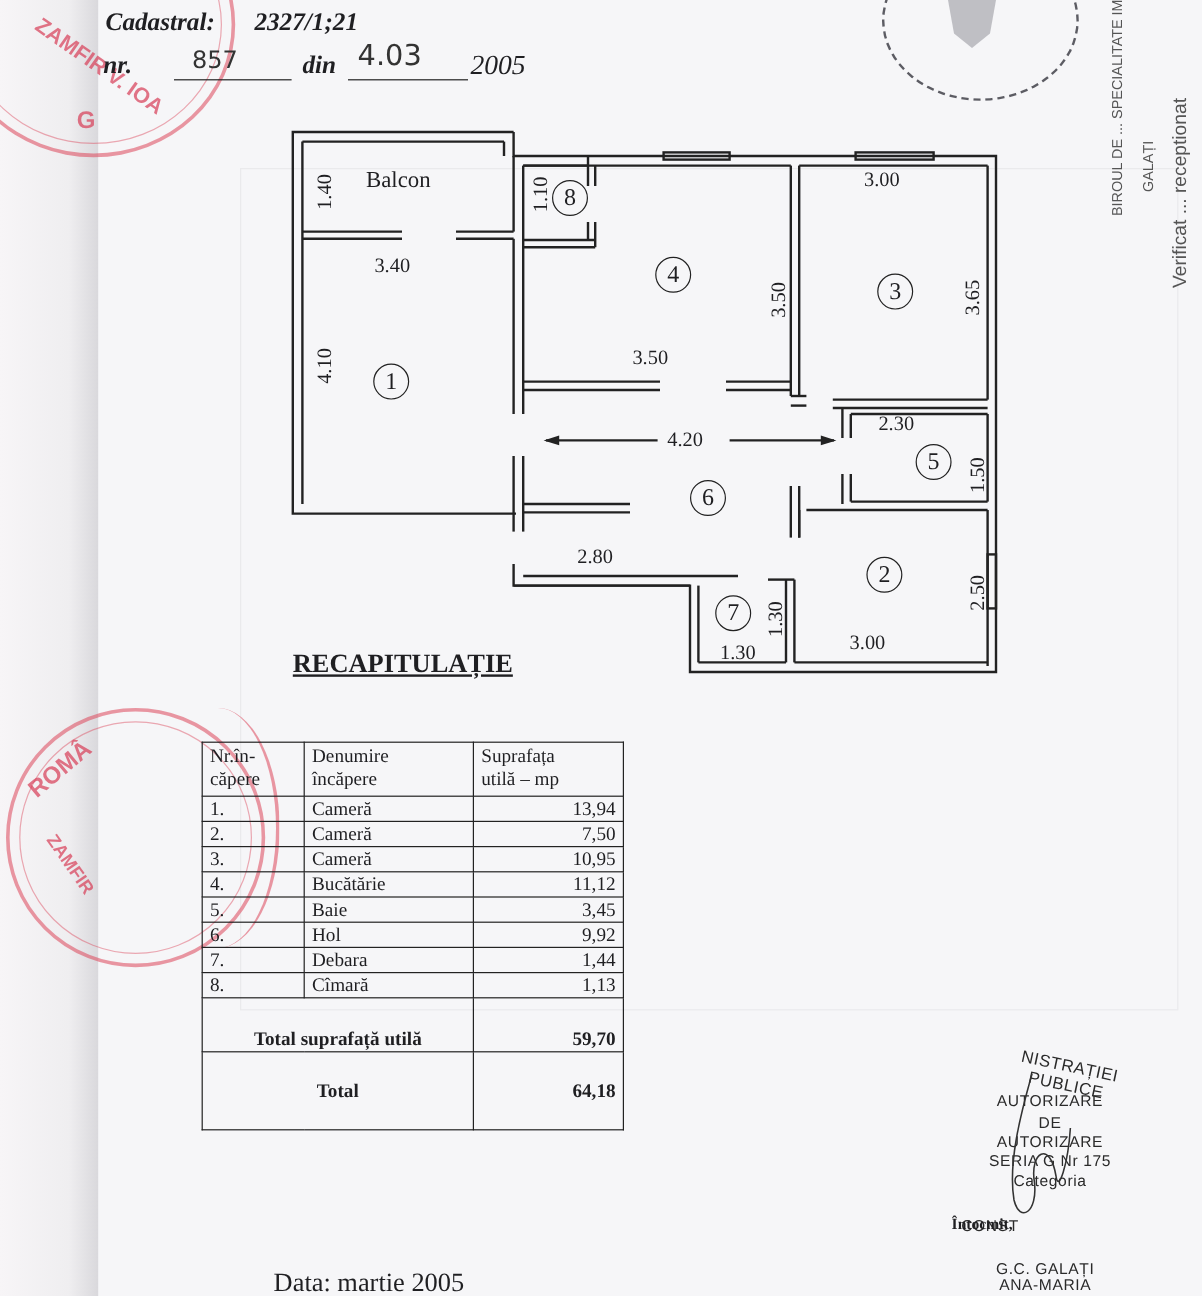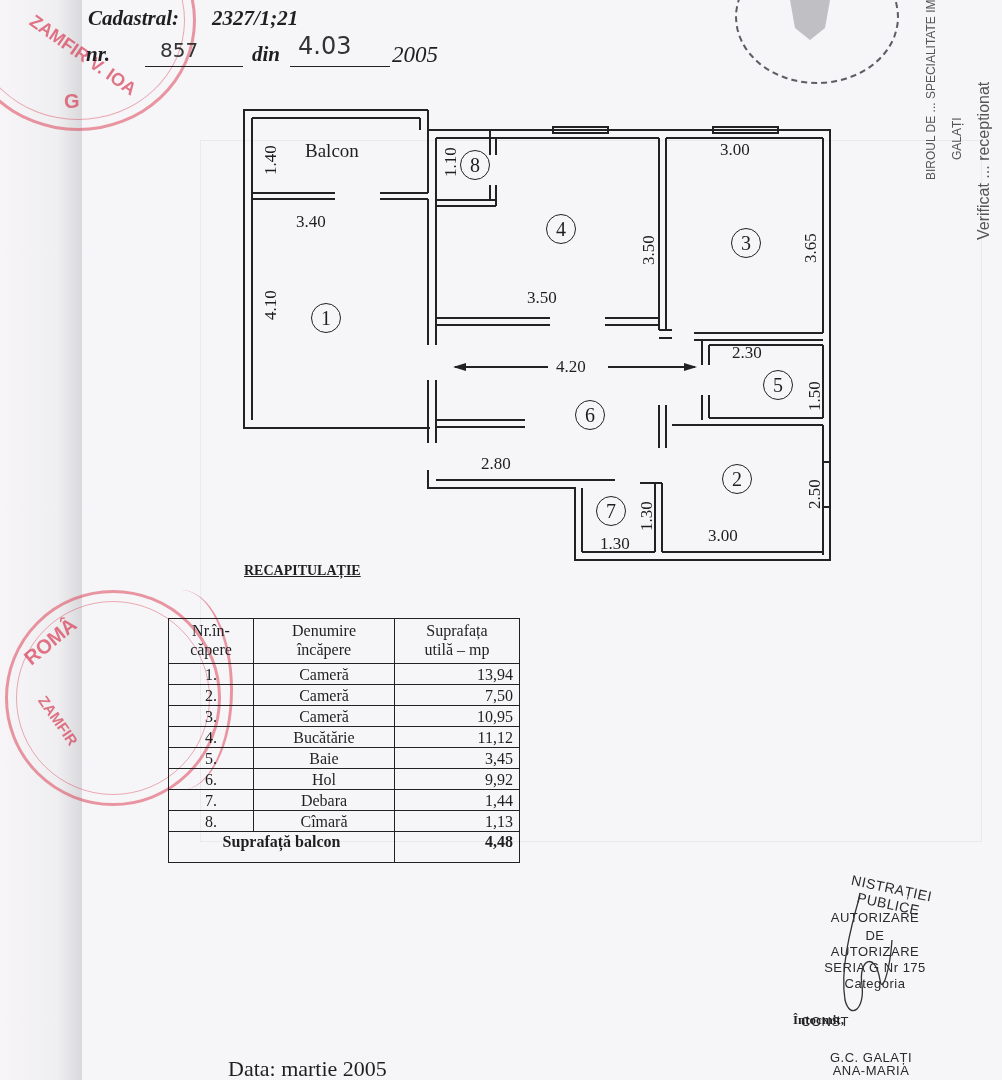--- a/index.html
+++ b/index.html
@@ -41,28 +41,28 @@
   .uline { position:absolute; border-bottom:1.5px solid #222; }
   .year { position:absolute; font-style:italic; font-size:23px; }
   .dim { position:absolute; font-size:17px; }
   .dim.v { transform:rotate(-90deg); transform-origin:center; }
   .room-no {
     position:absolute; width:28px; height:28px; border:1.5px solid #222;
     border-radius:50%; text-align:center; line-height:28px; font-size:20px;
   }
   svg.plan { position:absolute; left:0; top:0; }
   .title-recap {
-    position:absolute; left:244px; top:563px; font-weight:bold; font-size:14px;
+    position:absolute; left:244px; top:540px; font-weight:bold; font-size:22px;
     text-decoration:underline;
   }
   table.recap {
     position:absolute; left:168px; top:618px; width:352px;
     border-collapse:collapse; font-size:16px;
   }
-  table.recap td { border:1.5px solid #222; padding:0 6px; height:20px; line-height:19px;text-align:center; }
+  table.recap td { border:1.5px solid #222; padding:0 6px; height:20px; line-height:19px; }
   table.recap td.num { text-align:right; }
   table.recap td.c1 { width:72px; }
   table.recap td.c2 { width:128px; }
   table.recap .hdrrow td { vertical-align:top; line-height:19px; padding-top:2px; height:42px; }
   table.recap .total td { font-weight:bold; }
   .data-foot { position:absolute; left:228px; top:1030px; font-size:22px;margin-top:26px; }
   .cert-stamp {
     position:absolute; left:790px; top:880px; width:190px; height:190px;
   }
   .cert-line {
@@ -188,21 +188,21 @@
 
     <line x1="455" y1="367" x2="548" y2="367"></line>
     <line x1="608" y1="367" x2="695" y2="367"></line>
   </g>
   <polygon points="453,367 466,363 466,371" fill="#222"></polygon>
   <polygon points="697,367 684,363 684,371" fill="#222"></polygon>
 </svg>
 
 <div class="dim" style="left:305px;top:140px;font-size:19px;">Balcon</div>
 <div class="dim v" style="left:256px;top:150px;">1.40</div>
-<div class="dim" style="left:296px;top:212px;font-family:Liberation Serif, serif;">3.40</div>
+<div class="dim" style="left:312px;top:212px;font-family:Liberation Serif, serif;">3.40</div>
 <div class="dim v" style="left:256px;top:295px;">4.10</div>
 <div class="dim v" style="left:436px;top:152px;">1.10</div>
 <div class="dim" style="left:527px;top:288px;">3.50</div>
 <div class="dim v" style="left:634px;top:240px;">3.50</div>
 <div class="dim" style="left:720px;top:140px;">3.00</div>
 <div class="dim v" style="left:796px;top:238px;">3.65</div>
 <div class="dim" style="left:556px;top:357px;">4.20</div>
 <div class="dim" style="left:732px;top:343px;">2.30</div>
 <div class="dim v" style="left:800px;top:386px;">1.50</div>
 <div class="dim" style="left:481px;top:454px;">2.80</div>
@@ -263,22 +263,26 @@
         <td>7.</td>
         <td>Debara</td>
         <td class="num">1,44</td>
       </tr>
   <tr>
         <td>8.</td>
         <td>Cîmară</td>
         <td class="num">1,13</td>
       </tr>
   <tr class="total">
-    <td colspan="2" style="text-align:center;vertical-align:top;height:30px;">Suprafață balcon</td>
-    <td class="num" style="vertical-align:top;">4,48</td>
+    <td colspan="2" style="height:44px;vertical-align:bottom;text-align:center;">Total suprafață utilă</td>
+    <td class="num" style="vertical-align:bottom;">59,70</td>
+  </tr>
+  <tr class="total">
+    <td colspan="2" style="text-align:center;height:64px;">Total</td>
+    <td class="num">64,18</td>
   </tr>
 </tbody>
   </table>
 
 <div class="data-foot">Data: martie 2005</div>
 
 <div class="cert-stamp">
   <div class="cert-line" style="top:0;left:40px;width:120px;font-size:14px;transform:rotate(12deg);">NISTRAȚIEI PUBLICE</div>
   <div class="cert-line" style="top:30px;left:-10px;">AUTORIZARE</div>
   <div class="cert-line" style="top:48px;left:-10px;">DE</div>

